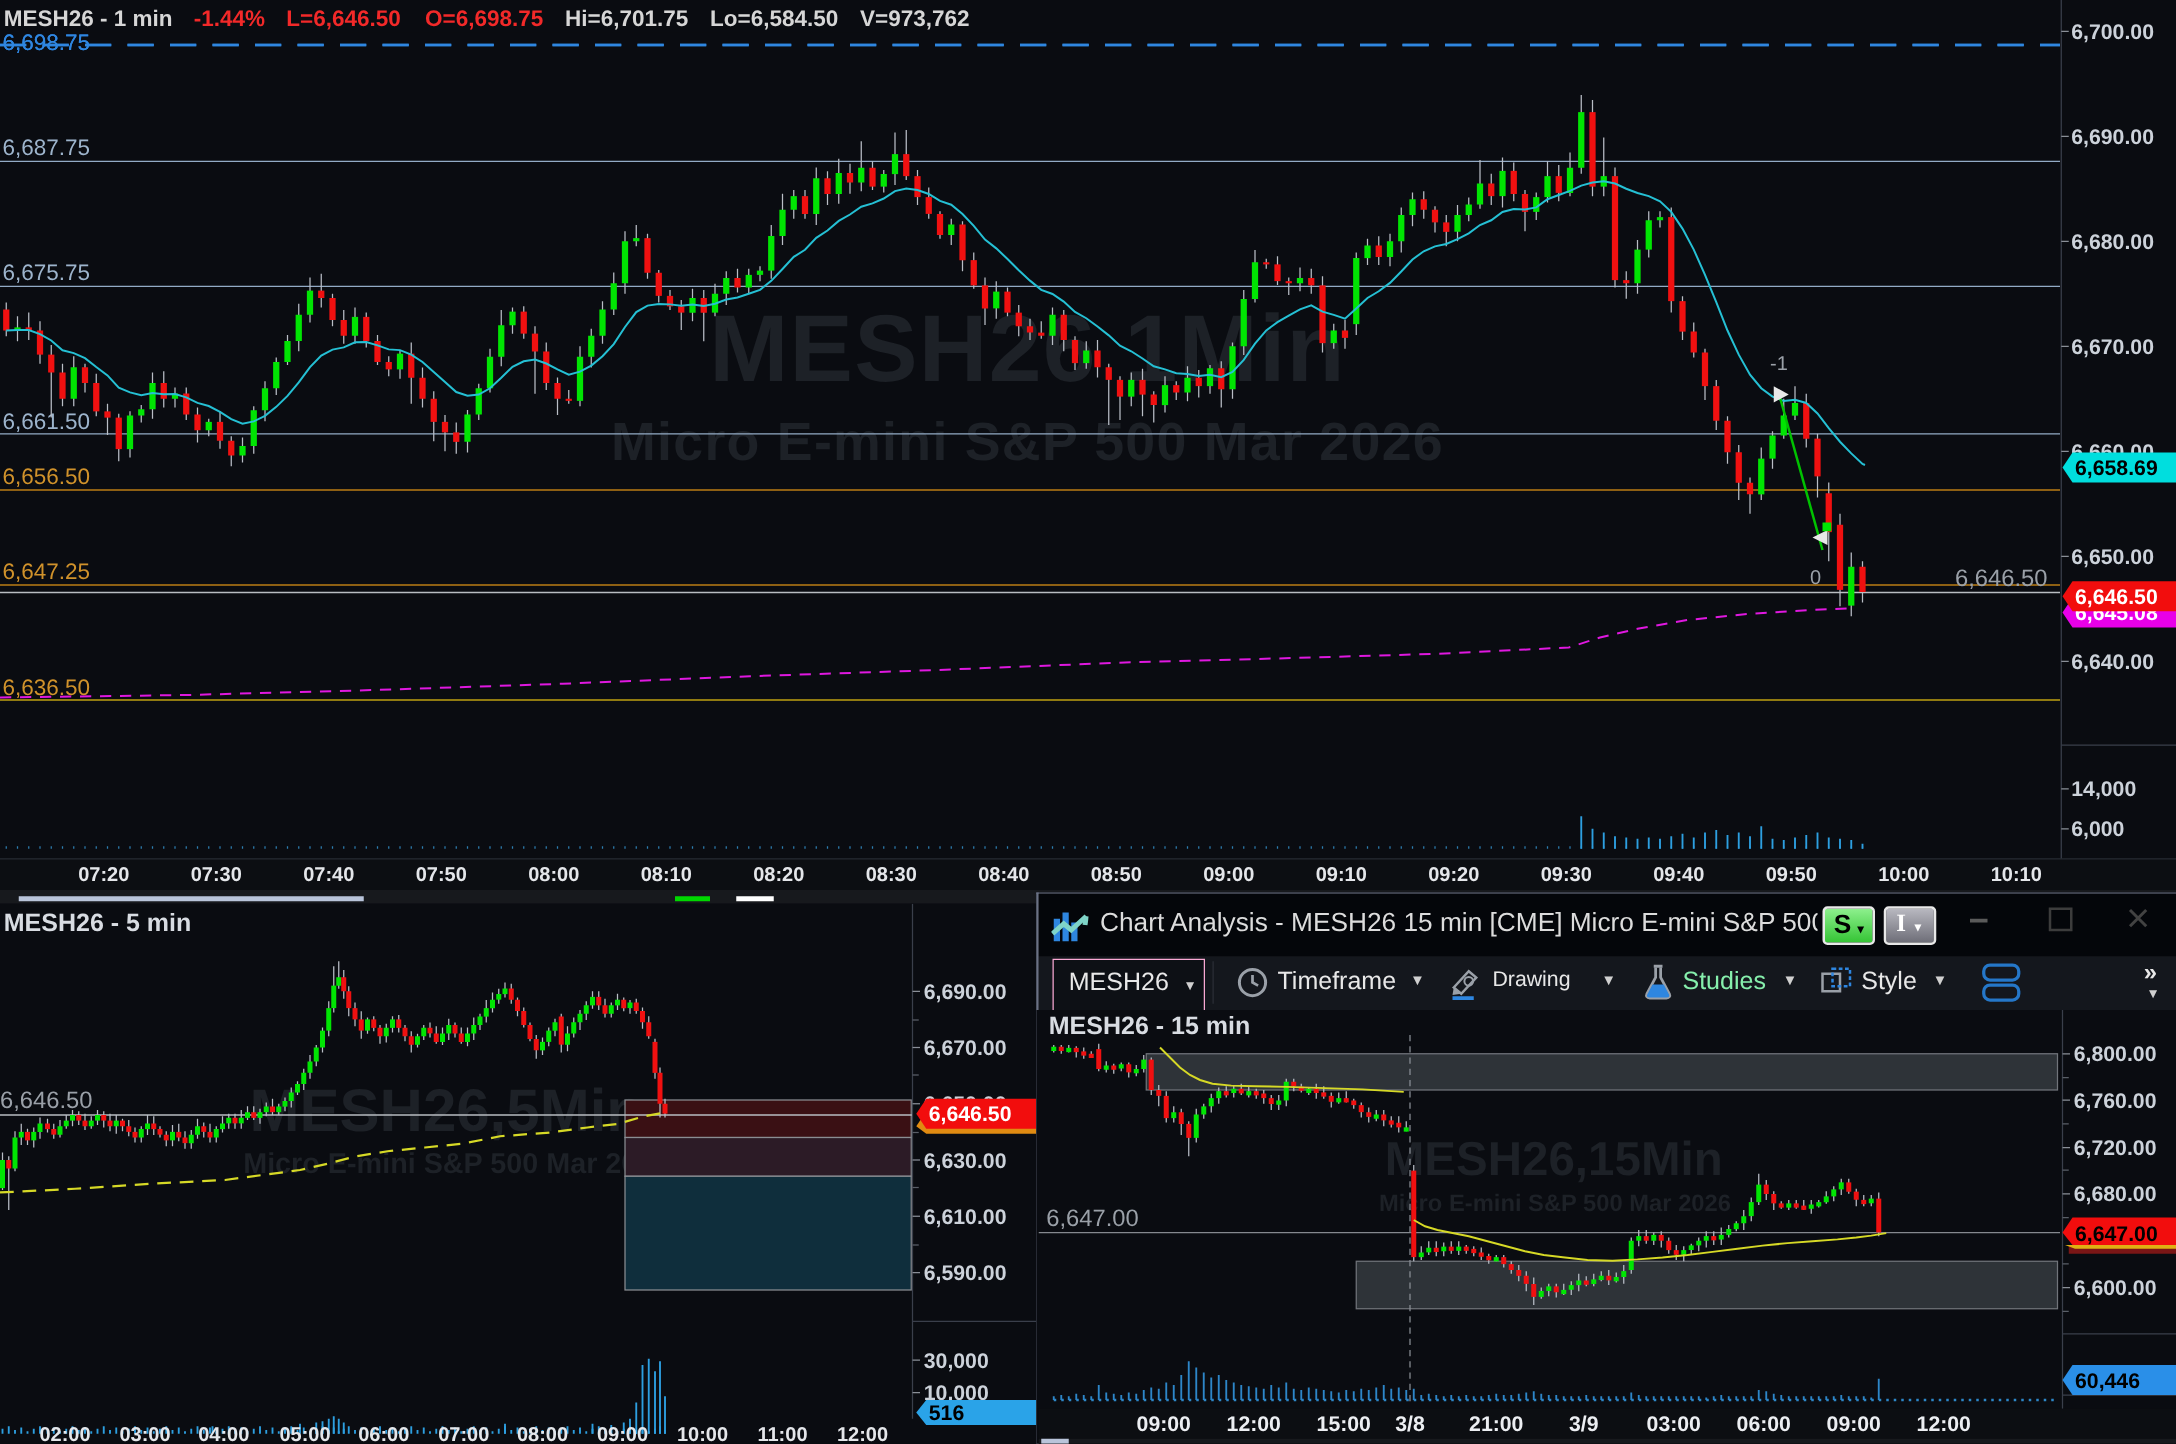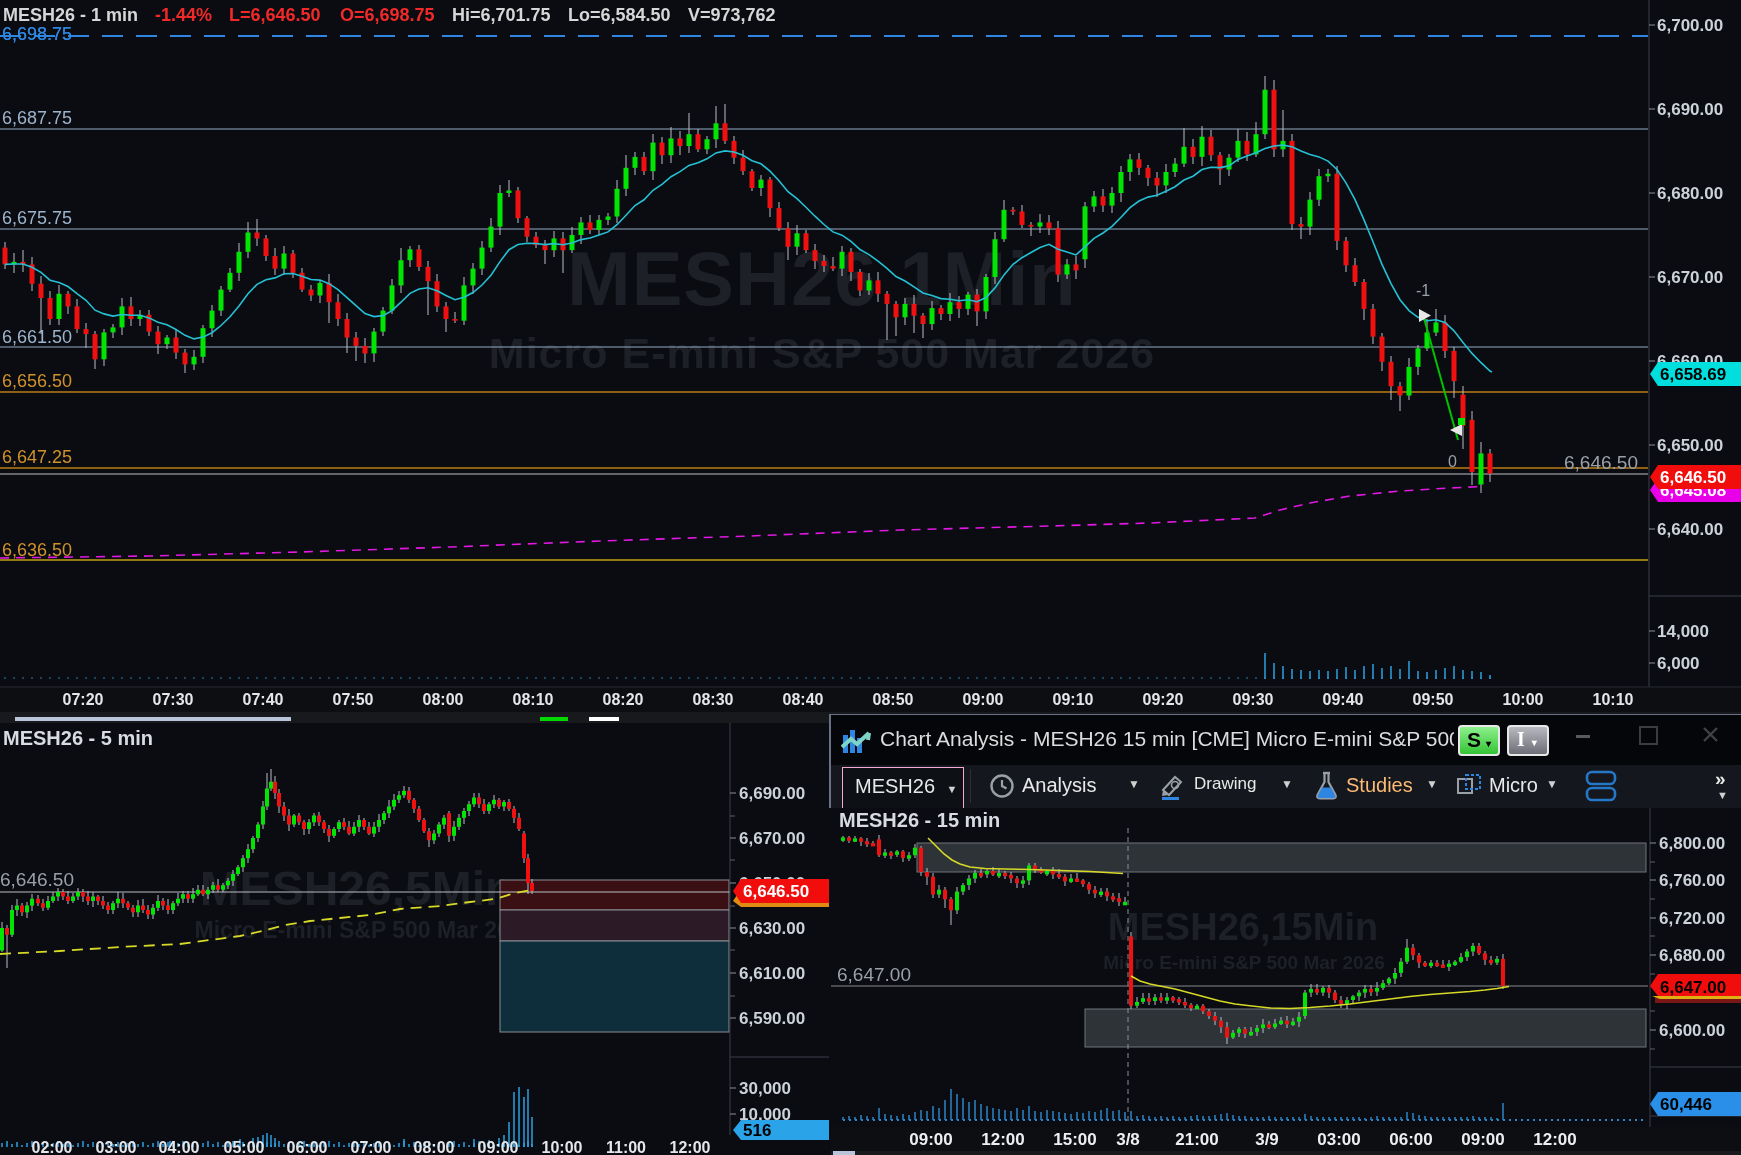--- a/index.html
+++ b/index.html
@@ -1032,42 +1032,42 @@
         <path d="M4 4L17 17M17 4L4 17" stroke="#424242" stroke-width="2.4"></path>
       </svg>
  </div>
  <div style="position:absolute;left:0;top:50px;width:100%;height:43px;background:#14171d;border-bottom:1px solid #04060a">
   <div style="position:absolute;left:11px;top:2px;width:122px;height:54px;border:1px solid #f9a8d4;background:#0d1015;box-sizing:border-box;color:#e8e8e8;font-size:20px;padding:7px 0 0 12px">MESH26 <span style="font-size:11px;color:#d0d0d0;margin-left:6px">▼</span></div>
   <div style="position:absolute;left:139px;top:4px;width:1px;height:34px;background:#2a2e36"></div>
   <svg width="26" height="26" style="position:absolute;left:158px;top:8px" viewBox="0 0 26 26">
     <circle cx="13" cy="13" r="10.5" fill="none" stroke="#9aa0a8" stroke-width="2.4"></circle>
     <path d="M13 7V13L17.5 15.5" stroke="#9aa0a8" stroke-width="2.2" fill="none"></path>
   </svg>
-  <span style="position:absolute;left:191px;top:9px;font-size:20px;color:#e8e8e8">Analysis</span>
+  <span style="position:absolute;left:191px;top:9px;font-size:20px;color:#e8e8e8">Timeframe</span>
   <span style="position:absolute;left:297px;top:12px;font-size:12px;color:#d0d0d0">▼</span>
   <svg width="27" height="28" style="position:absolute;left:328px;top:7px" viewBox="0 0 27 28">
     <path d="M4 18L16 5L22 10L10 23Z" fill="none" stroke="#9aa0a8" stroke-width="2"></path>
     <path d="M4 18L3 24L10 23" fill="#9aa0a8"></path>
     <circle cx="16" cy="13" r="3.5" fill="none" stroke="#9aa0a8" stroke-width="1.6"></circle>
     <rect x="3" y="25" width="17" height="3" fill="#2e86e0"></rect>
   </svg>
   <span style="position:absolute;left:363px;top:9px;font-size:17px;color:#e8e8e8">Drawing</span>
   <span style="position:absolute;left:450px;top:12px;font-size:12px;color:#d0d0d0">▼</span>
   <svg width="27" height="29" style="position:absolute;left:482px;top:6px" viewBox="0 0 27 29">
     <path d="M10 2H17" stroke="#9aa0a8" stroke-width="2.4"></path>
     <path d="M11.5 3V11L4.5 24C3.6 26 4.6 27.4 6.8 27.4H20.2C22.4 27.4 23.4 26 22.5 24L15.5 11V3" fill="none" stroke="#9aa0a8" stroke-width="2.2"></path>
     <path d="M9 16.5H18L22.2 24.6C22.9 26.2 22.2 26.9 20.2 26.9H6.8C4.8 26.9 4.1 26.2 4.8 24.6Z" fill="#2e86e0"></path>
   </svg>
-  <span style="position:absolute;left:515px;top:9px;font-size:20px;color:#fdba74">Studies</span>
+  <span style="position:absolute;left:515px;top:9px;font-size:20px;color:#86efac">Studies</span>
   <span style="position:absolute;left:595px;top:12px;font-size:12px;color:#d0d0d0">▼</span>
   <svg width="26" height="26" style="position:absolute;left:625px;top:8px" viewBox="0 0 26 26">
     <rect x="2" y="6" width="14" height="14" fill="none" stroke="#9aa0a8" stroke-width="2"></rect>
     <rect x="10" y="2" width="14" height="14" fill="none" stroke="#2e86e0" stroke-width="2" stroke-dasharray="3 2"></rect>
   </svg>
-  <span style="position:absolute;left:658px;top:9px;font-size:20px;color:#e8e8e8">Micro</span>
+  <span style="position:absolute;left:658px;top:9px;font-size:20px;color:#e8e8e8">Style</span>
   <span style="position:absolute;left:715px;top:12px;font-size:12px;color:#d0d0d0">▼</span>
   <svg width="36" height="34" style="position:absolute;left:752px;top:4px" viewBox="0 0 36 34">
     <rect x="4" y="3" width="28" height="12" rx="5" fill="none" stroke="#2577c8" stroke-width="2.6"></rect>
     <rect x="4" y="19" width="28" height="12" rx="5" fill="none" stroke="#2577c8" stroke-width="2.6"></rect>
   </svg>
   <span style="position:absolute;left:884px;top:3px;font-size:19px;font-weight:bold;color:#e8e8e8">»</span>
   <span style="position:absolute;left:886px;top:24px;font-size:11px;color:#d0d0d0">▼</span>
  </div>
 </div>
 

